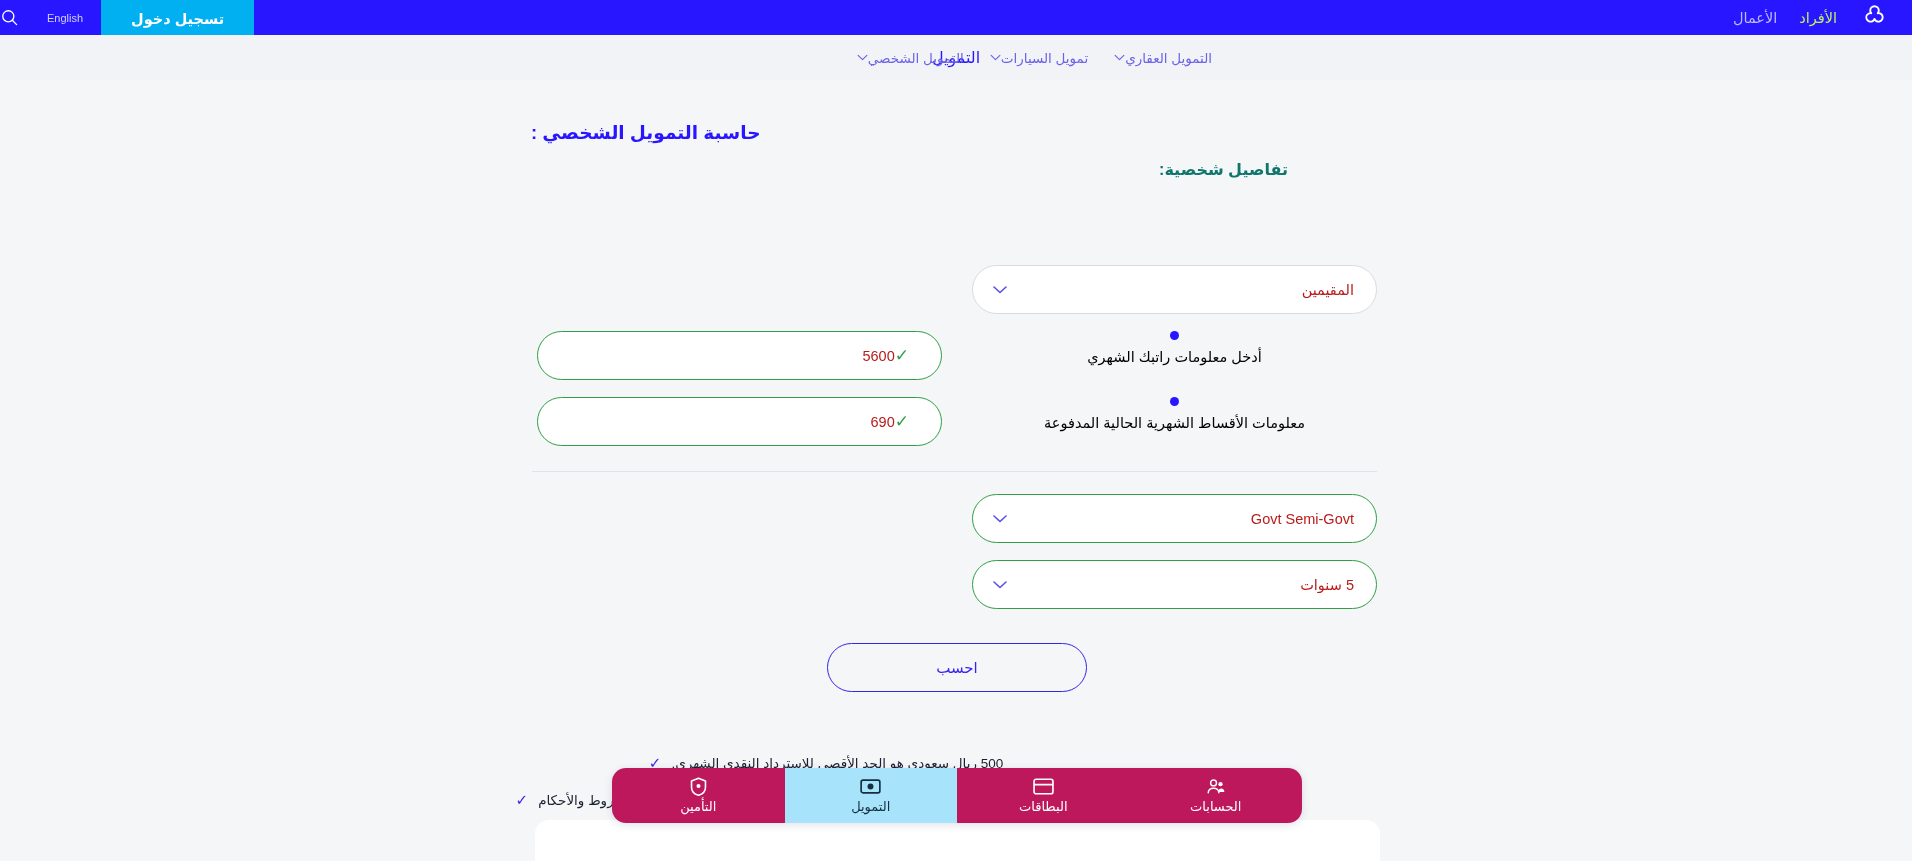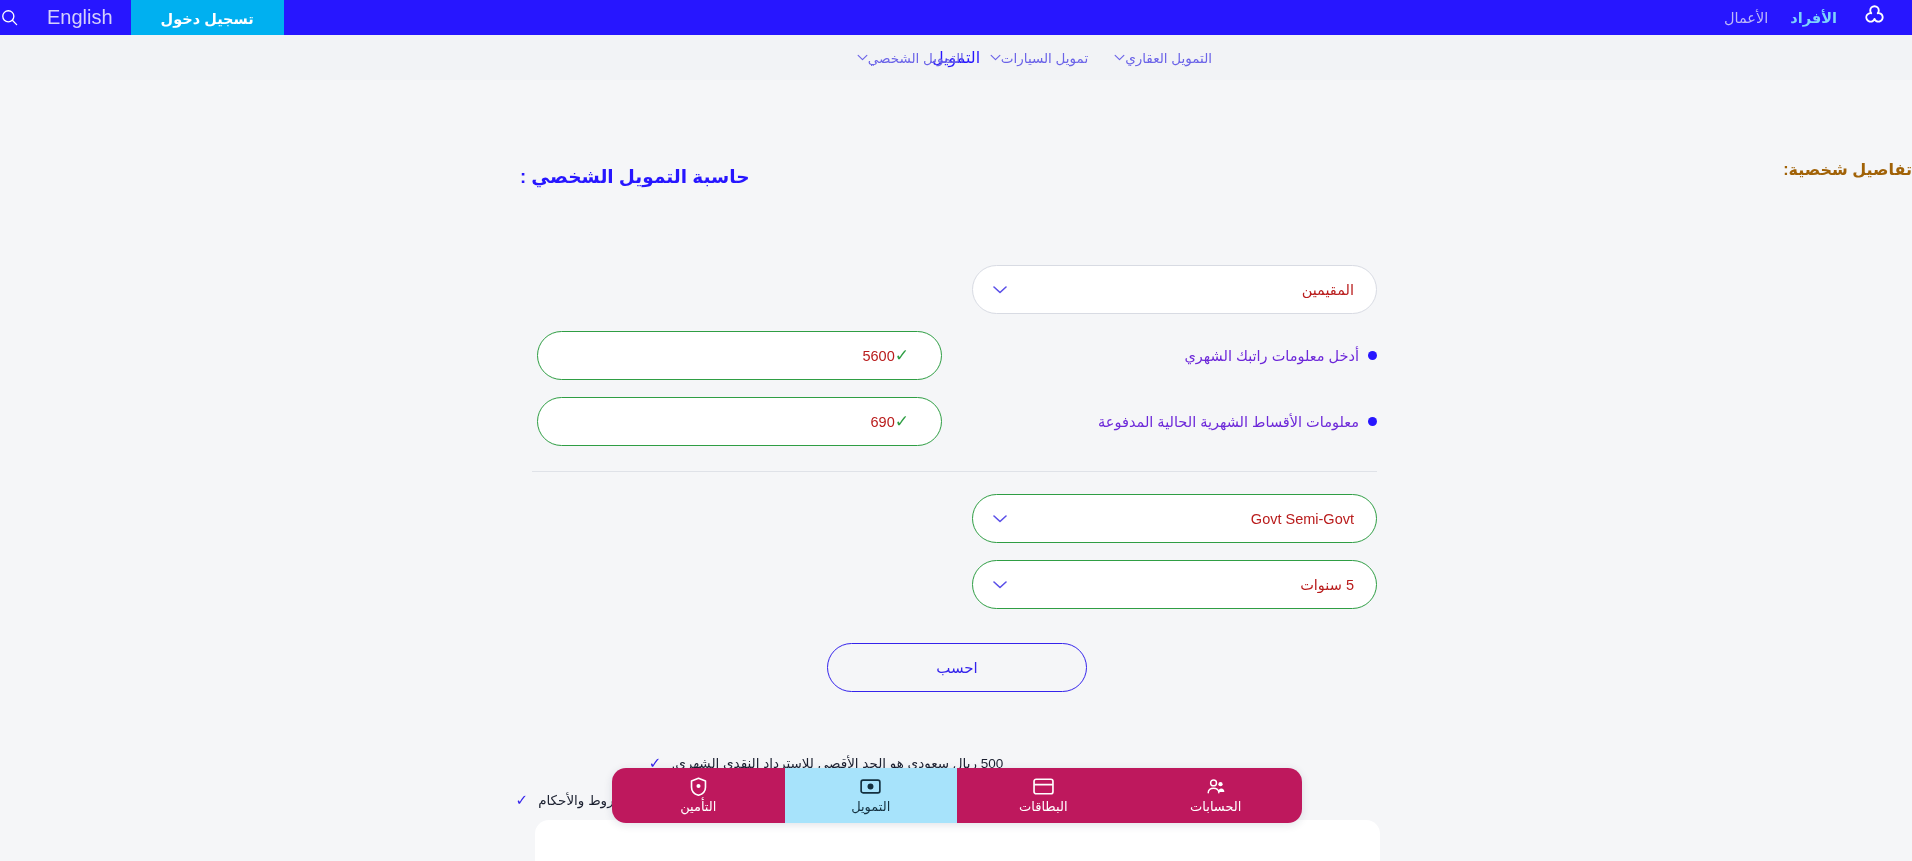--- a/index.html
+++ b/index.html
@@ -33,23 +33,23 @@
     display: flex;
     align-items: center;
     gap: 22px;
     padding-right: 22px;
   }
   .logo-icon {
     width: 31px; height: 31px;
     display: flex; align-items: center; justify-content: center;
   }
   .nav-main-link {
-    color: #7dd3fc;
+    color: #bef264;
     font-size: 14.5px;
-    font-weight: bold;
+    font-weight: normal;
     white-space: nowrap;
     cursor: pointer;
   }
   .nav-main-link.dim {
     color: #bdb8f8;
     font-weight: normal;
   }
   .topbar-spacer { flex: 1 1 auto; }
   .topbar-left {
     display: flex;
@@ -66,21 +66,21 @@
     justify-content: center;
     padding: 16px 30px;
     height: 38px;
     cursor: pointer;
     white-space: nowrap;
     border: none;
     font-family: inherit;
   }
   .lang-link {
     color: #d4d0fb;
-    font-size: 20px;
+    font-size: 11px;
     display: flex;
     align-items: center;
     padding: 0 18px;
     cursor: pointer;
     white-space: nowrap;
   }
   .search-btn {
     display: flex;
     align-items: center;
     padding: 0 10px 0 0;
@@ -128,35 +128,34 @@
   .content {
     position: absolute;
     top: 80px; left: 0;
     width: 1912px;
     height: 781px;
     direction: rtl;
   }
   .calc-title {
     position: absolute;
     top: 42px;
-    right: 15px;
+    right: 4px;
     width: 1377px;
     text-align: left;
     color: #2716ff;
     font-size: 18.5px;
     font-weight: bold;
-    margin-top: 44px;
   }
   .section-label {
     position: absolute;
     top: 80px;
     right: 0;
     width: 1377px;
-    text-align: right;
-    color: #a16207;
+    text-align: center;
+    color: #0f766e;
     font-size: 16px;
     font-weight: bold;
   }
 
   .form-area {
     position: absolute;
     top: 185px;
     right: 535px;
     width: 845px;
   }
@@ -206,22 +205,23 @@
     order: -1;
   }
 
   .inline-label {
     width: 405px;
     display: flex;
     align-items: center;
     justify-content: flex-start;
     gap: 9px;
     font-size: 14.5px;
-    color: #6d28d9;
-    white-space: nowrap;
+    color: #000000;
+    white-space: nowrap;
+    flex-direction: column;
   }
   .info-dot {
     width: 9px; height: 9px;
     border-radius: 50%;
     background: #2716ff;
     flex: 0 0 auto;
     display: inline-block;
   }
 
   .divider {

